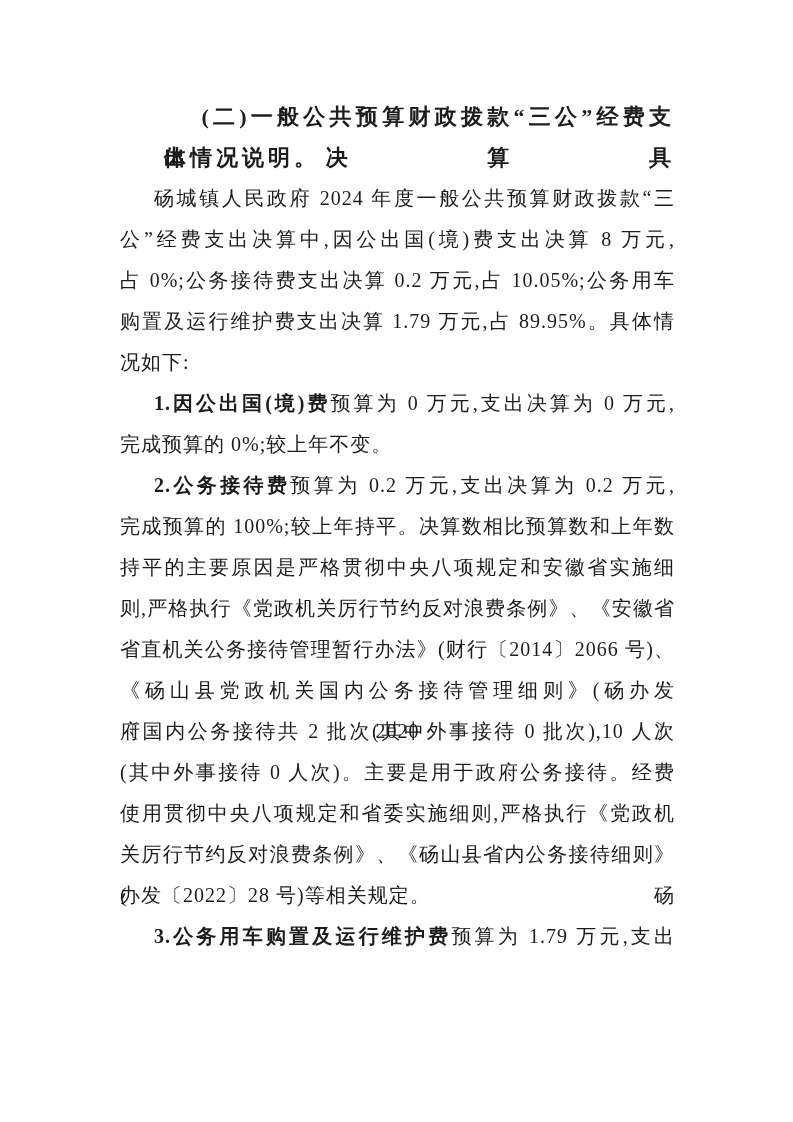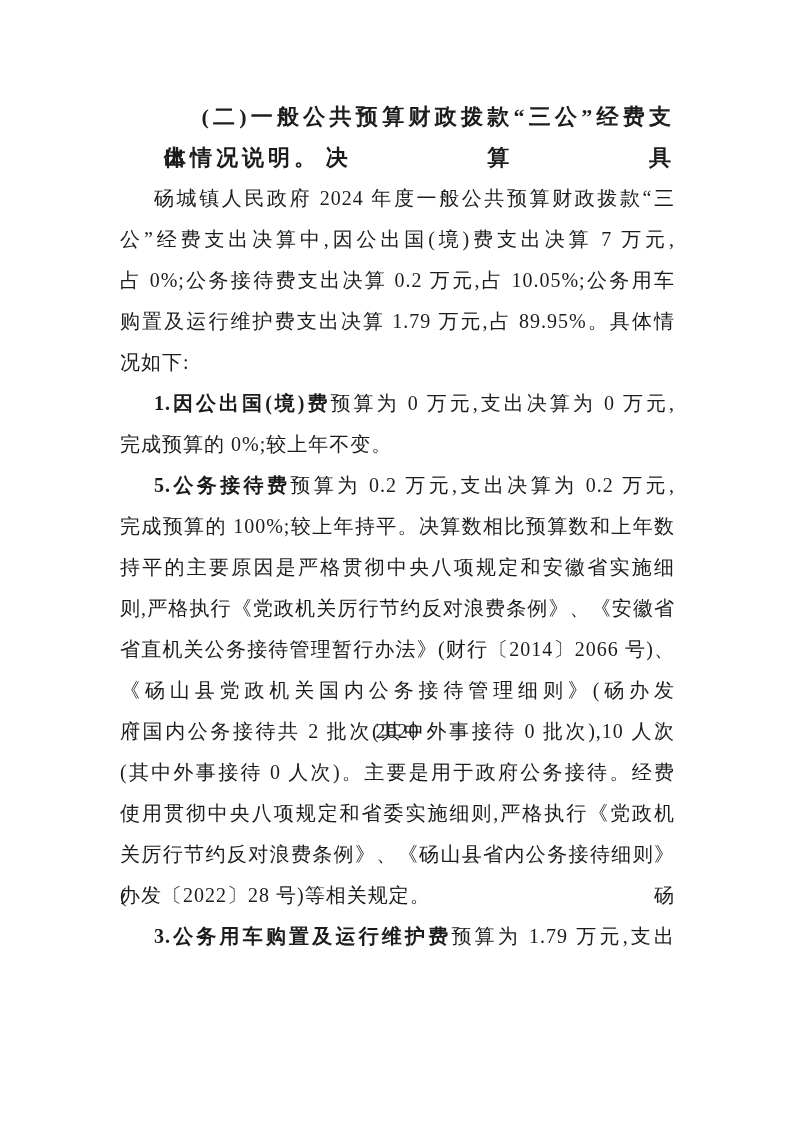--- a/index.html
+++ b/index.html
@@ -48,27 +48,27 @@
   }
 </style>
 </head>
 <body>
 
 <div class="page">
   <div>
       <div class="line fill indent heading"><span class="bold">(二)一般公共预算财政拨款“三公”经费支出决算具</span></div>
       <div class="line heading"><span class="bold">体情况说明。</span></div>
       <div class="line fill indent"><span>砀城镇人民政府 2024 年度一般公共预算财政拨款“三</span></div>
-      <div class="line fill"><span>公”经费支出决算中,因公出国(境)费支出决算 7 万元,</span></div>
+      <div class="line fill"><span>公”经费支出决算中,因公出国(境)费支出决算 8 万元,</span></div>
       <div class="line fill"><span>占 0%;公务接待费支出决算 0.2 万元,占 10.05%;公务用车</span></div>
       <div class="line fill"><span>购置及运行维护费支出决算 1.79 万元,占 89.95%。具体情</span></div>
       <div class="line"><span>况如下:</span></div>
       <div class="line fill indent"><span class="bold">1.因公出国(境)费</span><span>预算为 0 万元,支出决算为 0 万元,</span></div>
       <div class="line"><span>完成预算的 0%;较上年不变。</span></div>
-      <div class="line fill indent"><span class="bold">5.公务接待费</span><span>预算为 0.2 万元,支出决算为 0.2 万元,</span></div>
+      <div class="line fill indent"><span class="bold">2.公务接待费</span><span>预算为 0.2 万元,支出决算为 0.2 万元,</span></div>
       <div class="line fill"><span>完成预算的 100%;较上年持平。决算数相比预算数和上年数</span></div>
       <div class="line fill"><span>持平的主要原因是严格贯彻中央八项规定和安徽省实施细</span></div>
       <div class="line fill"><span>则,严格执行《党政机关厉行节约反对浪费条例》、《安徽省</span></div>
       <div class="line fill"><span>省直机关公务接待管理暂行办法》(财行〔2014〕2066 号)、</span></div>
       <div class="line fill"><span>《砀山县党政机关国内公务接待管理细则》(砀办发〔2020〕</span></div>
       <div class="line fill"><span>府国内公务接待共 2 批次(其中外事接待 0 批次),10 人次</span></div>
       <div class="line fill"><span>(其中外事接待 0 人次)。主要是用于政府公务接待。经费</span></div>
       <div class="line fill"><span>使用贯彻中央八项规定和省委实施细则,严格执行《党政机</span></div>
       <div class="line fill"><span>关厉行节约反对浪费条例》、《砀山县省内公务接待细则》(砀</span></div>
       <div class="line"><span>办发〔2022〕28 号)等相关规定。</span></div>

